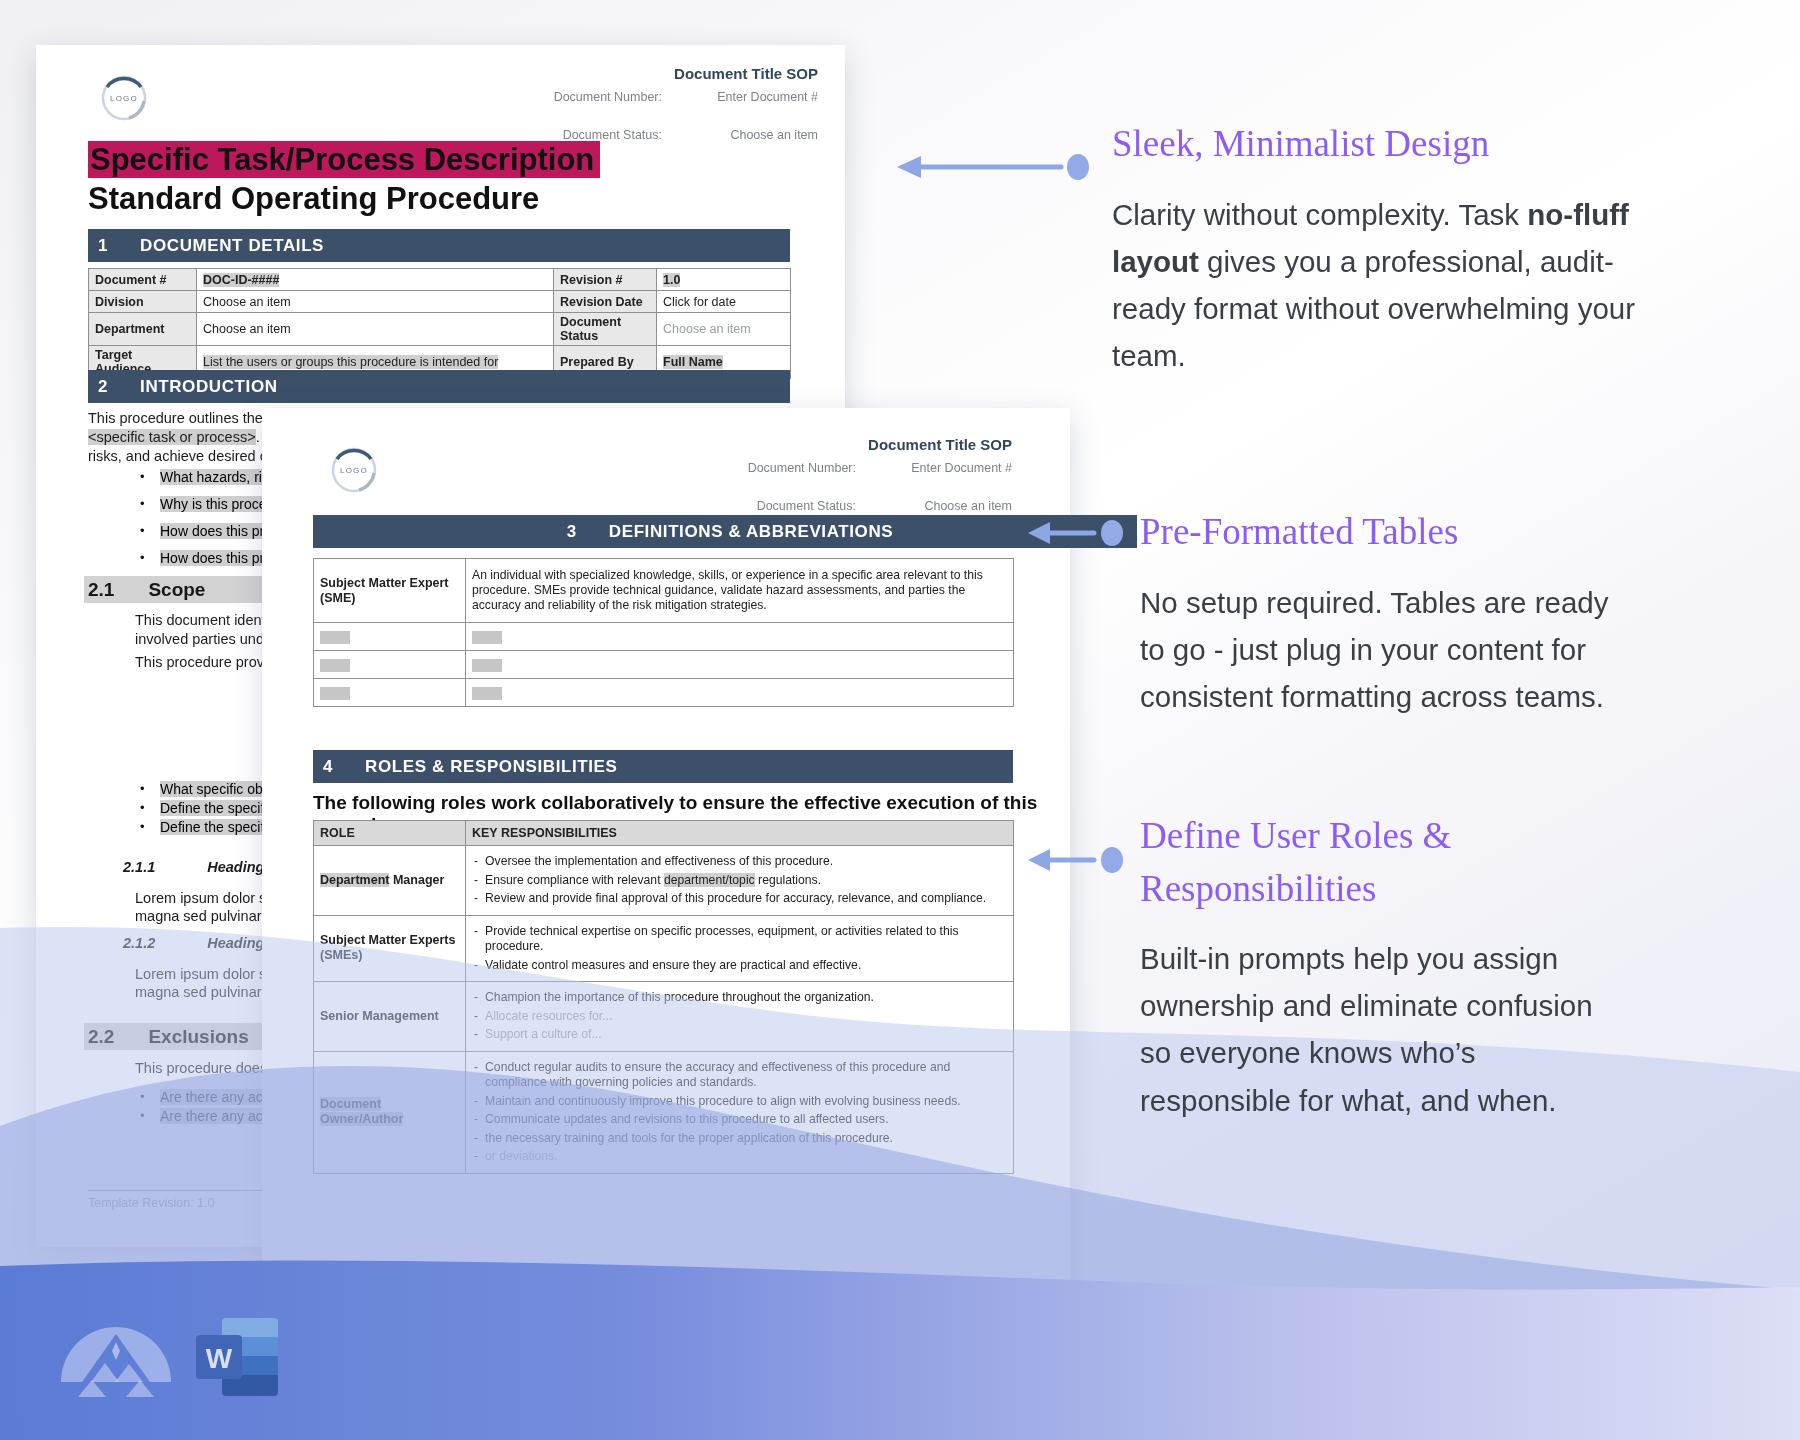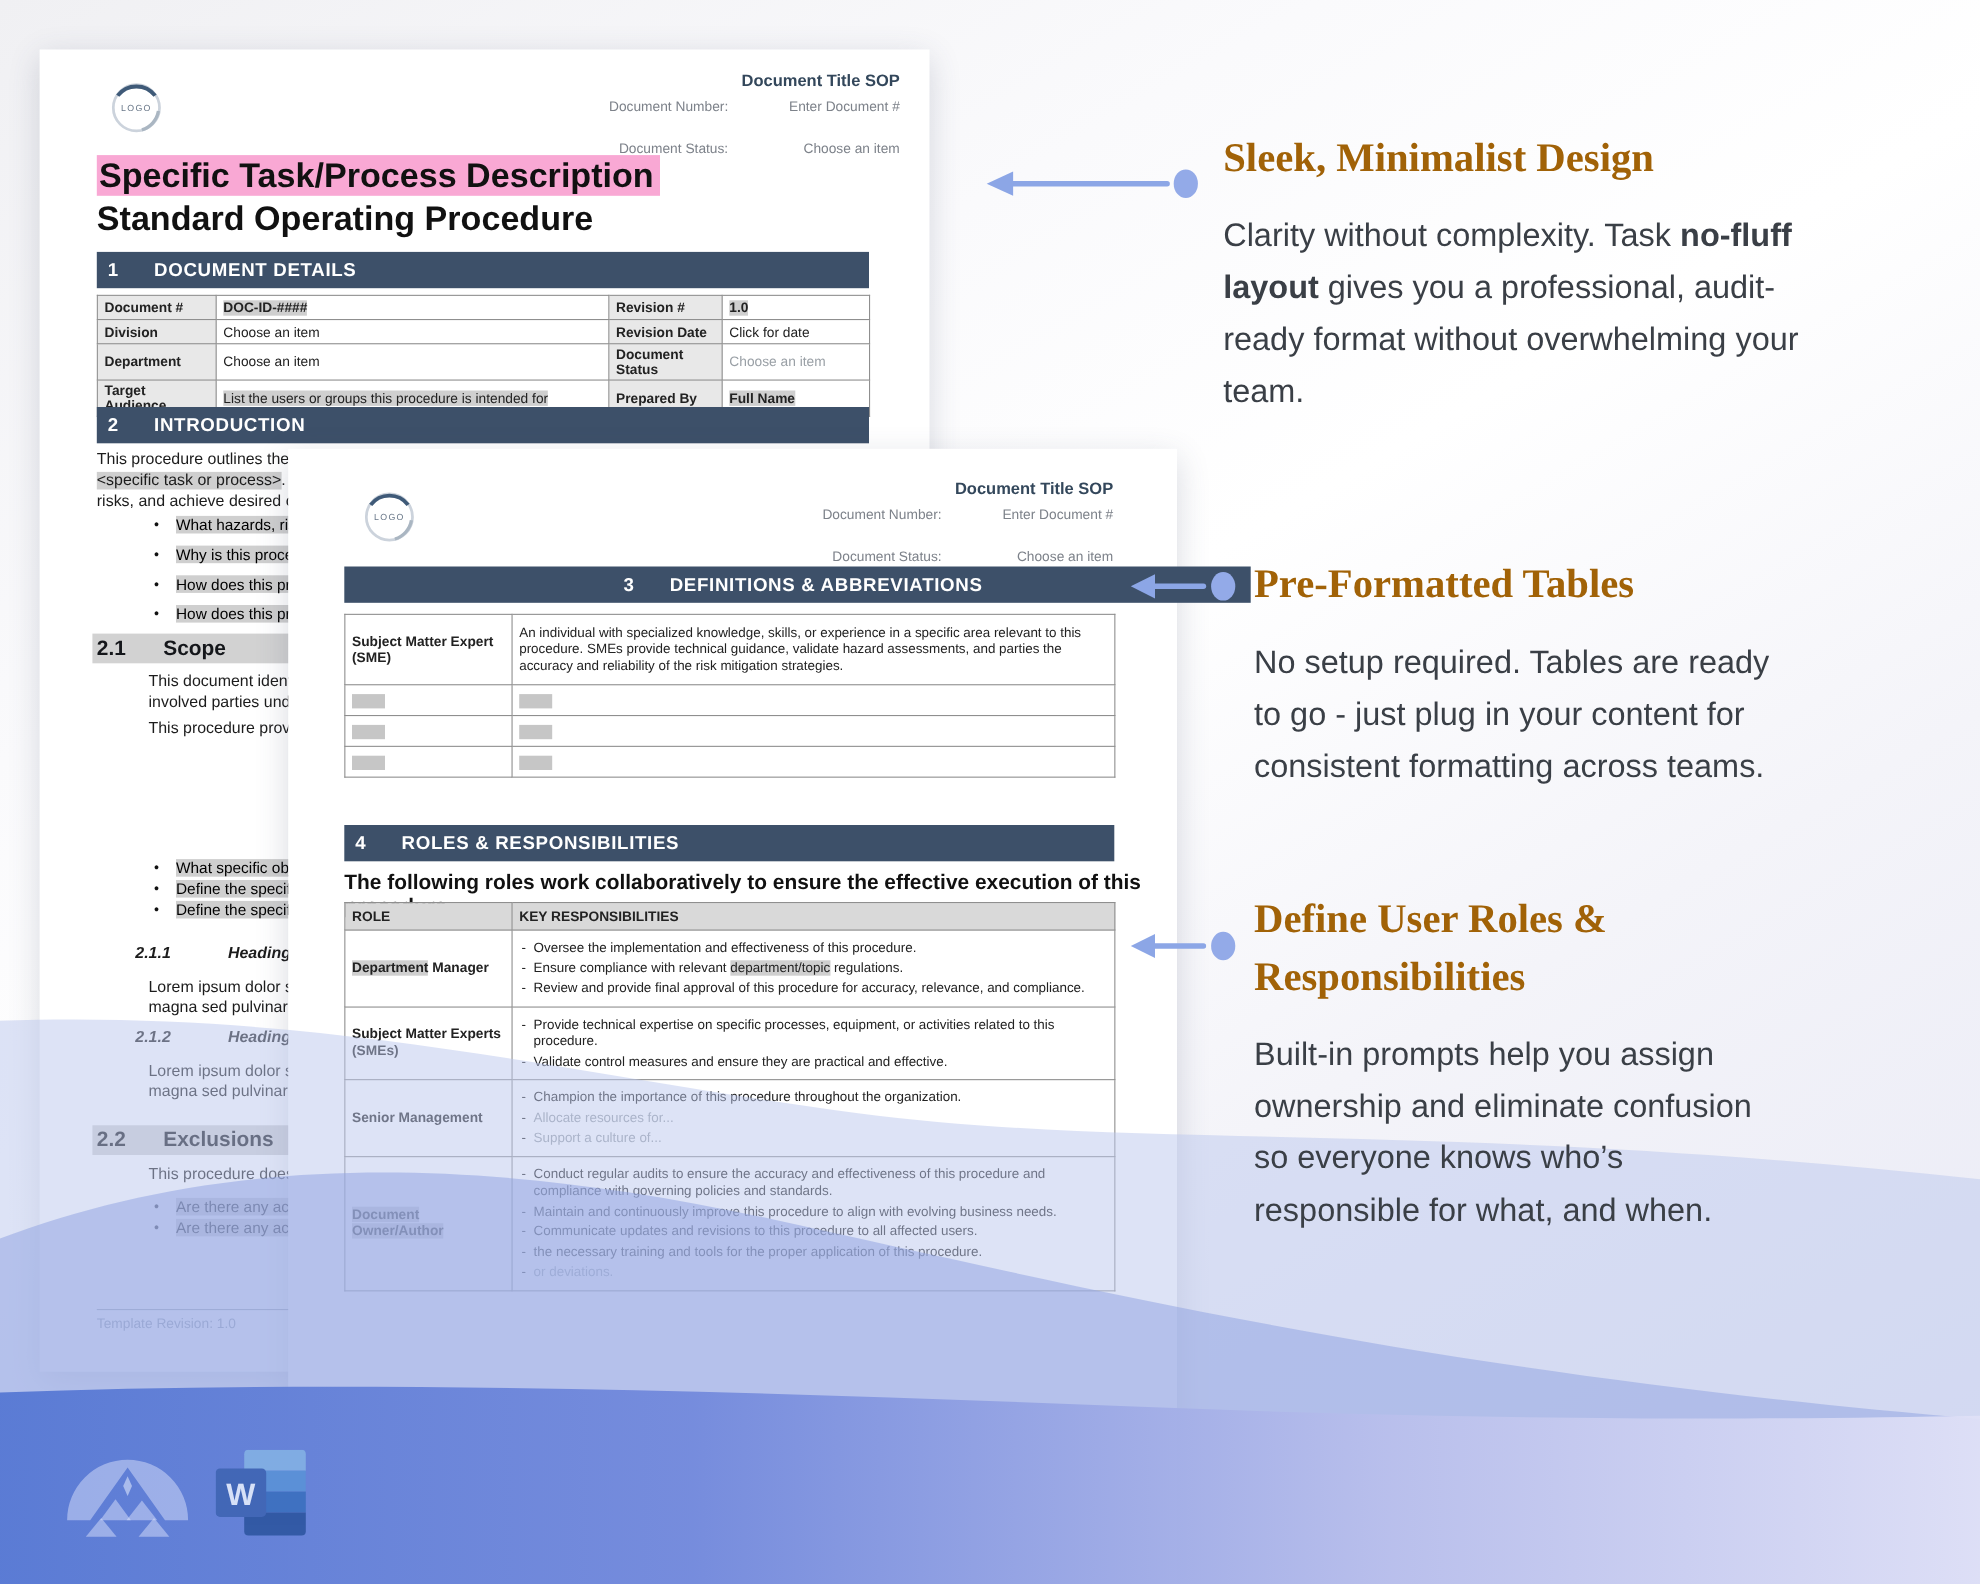--- a/index.html
+++ b/index.html
@@ -10,21 +10,21 @@
   }
   .page{position:absolute;background:#fff;box-shadow:0 8px 28px rgba(60,70,100,0.20);}
   #page1{left:36px;top:45px;width:809px;height:1202px;z-index:1;}
   #page2{left:262px;top:408px;width:808px;height:1032px;z-index:2;}
   .doc-logo{position:absolute;}
   .hdr-right{position:absolute;text-align:right;}
   .hdr-title{font-size:15px;font-weight:bold;color:#33475b;margin-bottom:8px;}
   .hdr-grid{display:grid;grid-template-columns:auto 132px;column-gap:10px;row-gap:3px;font-size:12.5px;color:#7d828a;gap:24px;}
   .hdr-grid div{text-align:right;}
   .doc-title1{position:absolute;left:52px;top:97px;font-size:31px;font-weight:bold;color:#111;}
-  .doc-title1 span{background:#f9a8d4;padding:1px 6px 1px 2px;text-align:center;}
+  .doc-title1 span{background:#be185d;padding:1px 6px 1px 2px;text-align:center;}
   .doc-title2{position:absolute;left:52px;top:136px;font-size:31px;font-weight:bold;color:#111;}
   .secbar{position:absolute;left:52px;width:702px;height:33px;background:#3d5069;color:#fff;
     font-weight:bold;font-size:17px;letter-spacing:0.6px;line-height:33px;}
   .secbar .num{margin-left:10px;}
   .secbar .lab{margin-left:32px;}
   table.doc{border-collapse:collapse;table-layout:fixed;font-size:12.5px;color:#222;}
   table.doc td{border:1px solid #8f8f8f;padding:2px 6px;vertical-align:middle;}
   td.lbl{background:#e8e8e8;font-weight:bold;}
   .hl{background:#cfcfcf;}
   .muted{color:#9aa0a6;}
@@ -49,21 +49,21 @@
   #def-table .defn{font-size:12.2px;line-height:15.2px;color:#222;}
   .ph{display:inline-block;width:30px;height:13px;background:#c6c6c6;vertical-align:middle;}
   #roles-intro{position:absolute;left:51px;top:384px;font-size:19px;font-weight:bold;color:#111;}
   #roles-table{position:absolute;left:51px;top:412px;width:700px;}
   #roles-table td.h{background:#d9d9d9;font-weight:bold;font-size:12.5px;height:20px;}
   #roles-table td.rolecell{font-weight:bold;font-size:12.5px;vertical-align:middle;line-height:15px;}
   #roles-table td.respcell{font-size:12.2px;line-height:15.5px;padding:5px 8px;}
   .item{display:flex;margin:3px 0;}
   .dash{margin-right:7px;}
   .ann{position:absolute;z-index:4;}
-  .ann-title{font-family:"Liberation Serif",serif;font-weight:bold;font-size:37px;color:#a16207;line-height:1.42;}
+  .ann-title{font-family:"Liberation Serif",serif;font-weight:normal;font-size:37px;color:#8b5cf6;line-height:1.42;}
   .ann-body{margin-top:20px;font-size:29.5px;color:#3a3f46;line-height:1.6;}
   .callout-arrow{position:absolute;z-index:4;}
   #waves{position:absolute;left:0;top:0;z-index:3;pointer-events:none;}
   #brand-logo{position:absolute;left:58px;top:1302px;z-index:5;}
   #word-logo{position:absolute;left:196px;top:1318px;z-index:5;}
 </style>
 </head>
 <body>
 
 <div class="page" id="page1">

